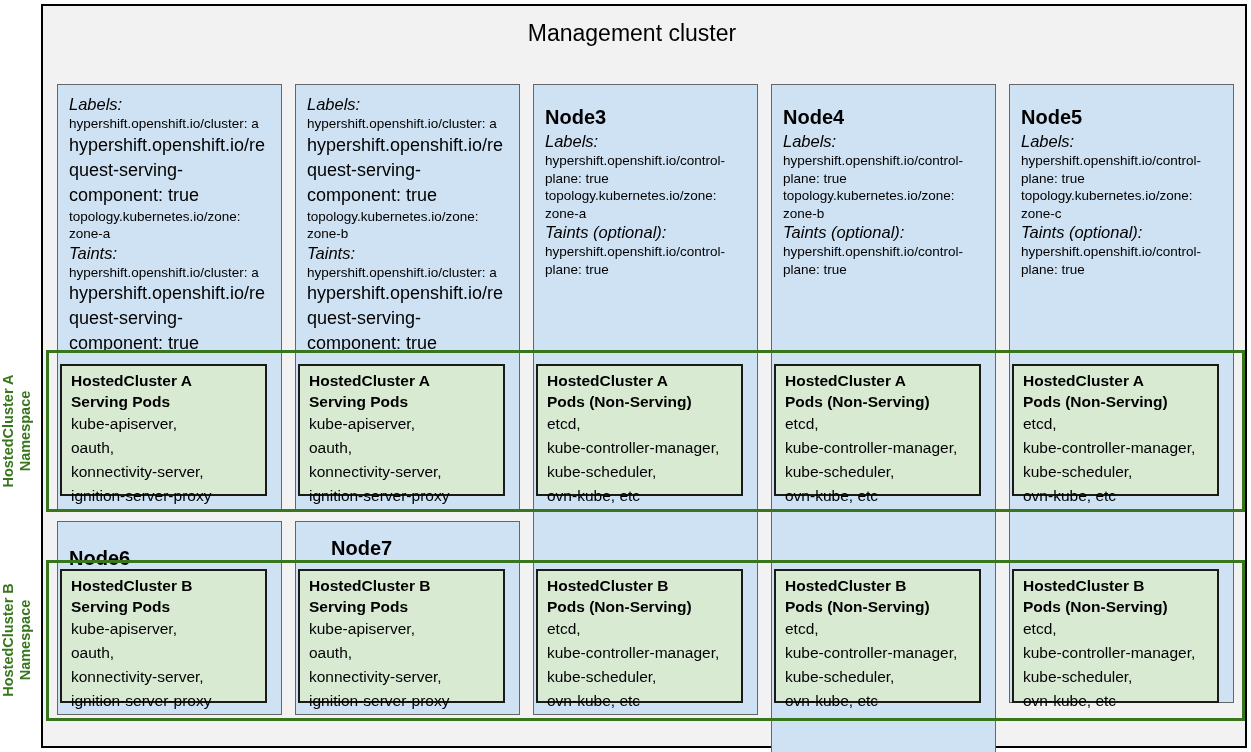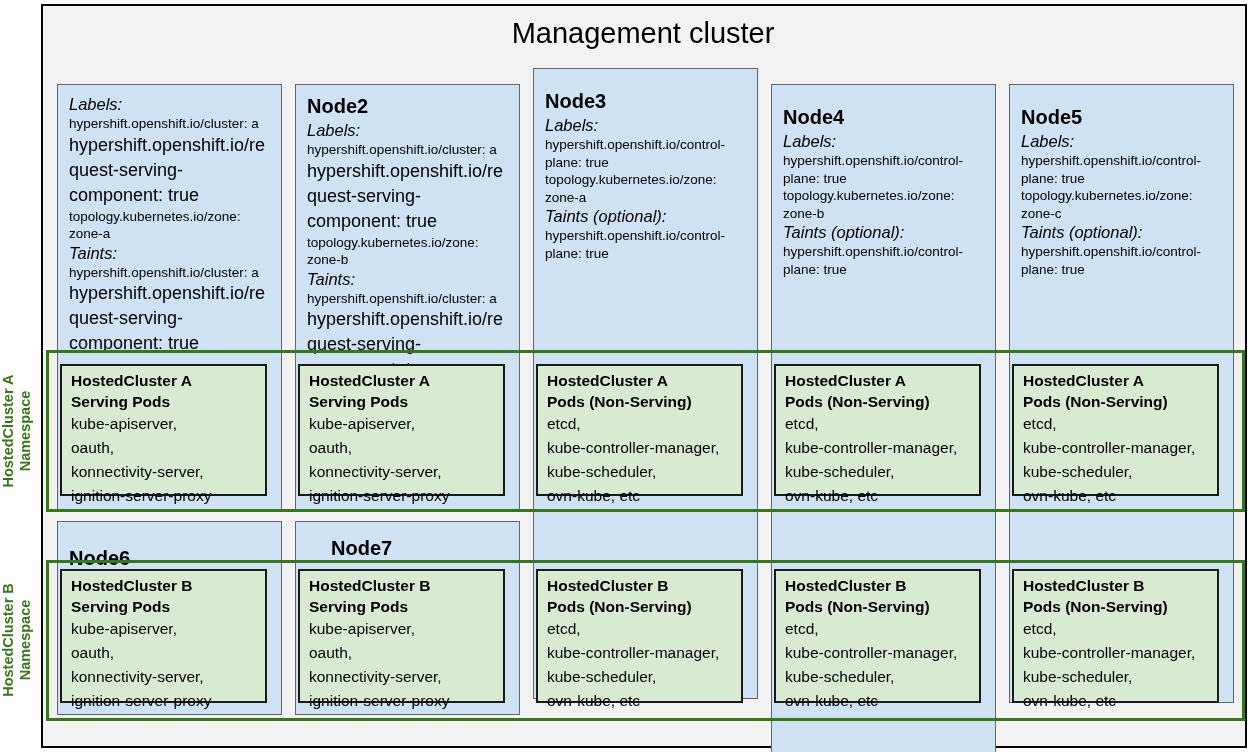--- a/index.html
+++ b/index.html
@@ -6,22 +6,22 @@
   .canvas{
     position:relative;width:1251px;height:752px;overflow:hidden;
     font-family:"Liberation Sans",sans-serif;color:#000;
     background:#ffffff;
   }
   .outer-box{
     position:absolute;left:41px;top:4px;width:1206px;height:744px;
     background:#f2f2f2;border:2px solid #000;box-sizing:border-box;
   }
   .cluster-title{
-    position:absolute;left:40px;top:19px;width:1206px;
-    text-align:center;font-size:29px;line-height:28px;
+    position:absolute;left:29px;top:19px;width:1206px;
+    text-align:center;font-size:23px;line-height:28px;
   }
   .node{
     position:absolute;width:225px;box-sizing:border-box;
     background:#cfe2f3;border:1px solid #666;
     padding:9px 10px 0 11px;
   }
   .node-title{font-size:20px;font-weight:bold;line-height:25px;margin-bottom:1px;}
   .node-heading{font-size:16.5px;font-style:italic;line-height:21px;}
   .node-lines{font-size:13.5px;line-height:17.5px;overflow-wrap:break-word;word-wrap:break-word;}
   .node-lines .small{font-size:18px;line-height:25px;}
@@ -66,35 +66,34 @@
         <div>topology.kubernetes.io/zone: zone-a</div>
       </div>
     <div class="node-heading">Taints:</div>
     <div class="node-lines">
         <div>hypershift.openshift.io/cluster: a</div>
         <div class="small">hypershift.openshift.io/request-serving-component: true</div>
       </div>
   </div>
 
   <div class="node" style="left:295px;top:84px;height:426px;">
-    <div class="node-title">Node2</div>
     <div class="node-heading">Labels:</div>
     <div class="node-lines">
         <div>hypershift.openshift.io/cluster: a</div>
         <div class="small">hypershift.openshift.io/request-serving-component: true</div>
         <div>topology.kubernetes.io/zone: zone-b</div>
       </div>
     <div class="node-heading">Taints:</div>
     <div class="node-lines">
         <div>hypershift.openshift.io/cluster: a</div>
         <div class="small">hypershift.openshift.io/request-serving-component: true</div>
       </div>
   </div>
 
-  <div class="node" style="left:533px;top:68px;height:631px;">
+  <div class="node" style="left:533px;top:84px;height:631px;">
     <div class="node-title" style="margin-top:11px;">Node3</div>
     <div class="node-heading">Labels:</div>
     <div class="node-lines">
         <div>hypershift.openshift.io/control-plane: true</div>
         <div>topology.kubernetes.io/zone: zone-a</div>
       </div>
     <div class="node-heading">Taints (optional):</div>
     <div class="node-lines">
         <div>hypershift.openshift.io/control-plane: true</div>
       </div>

